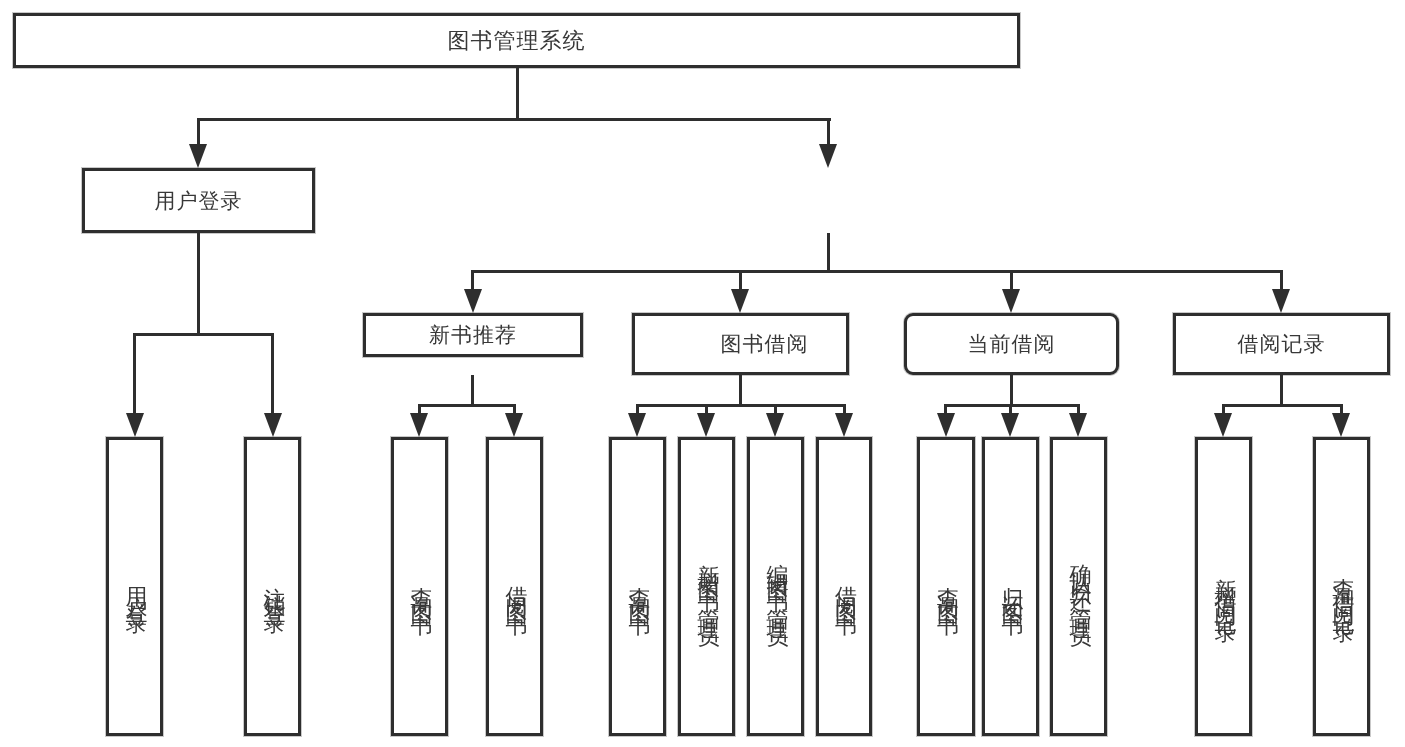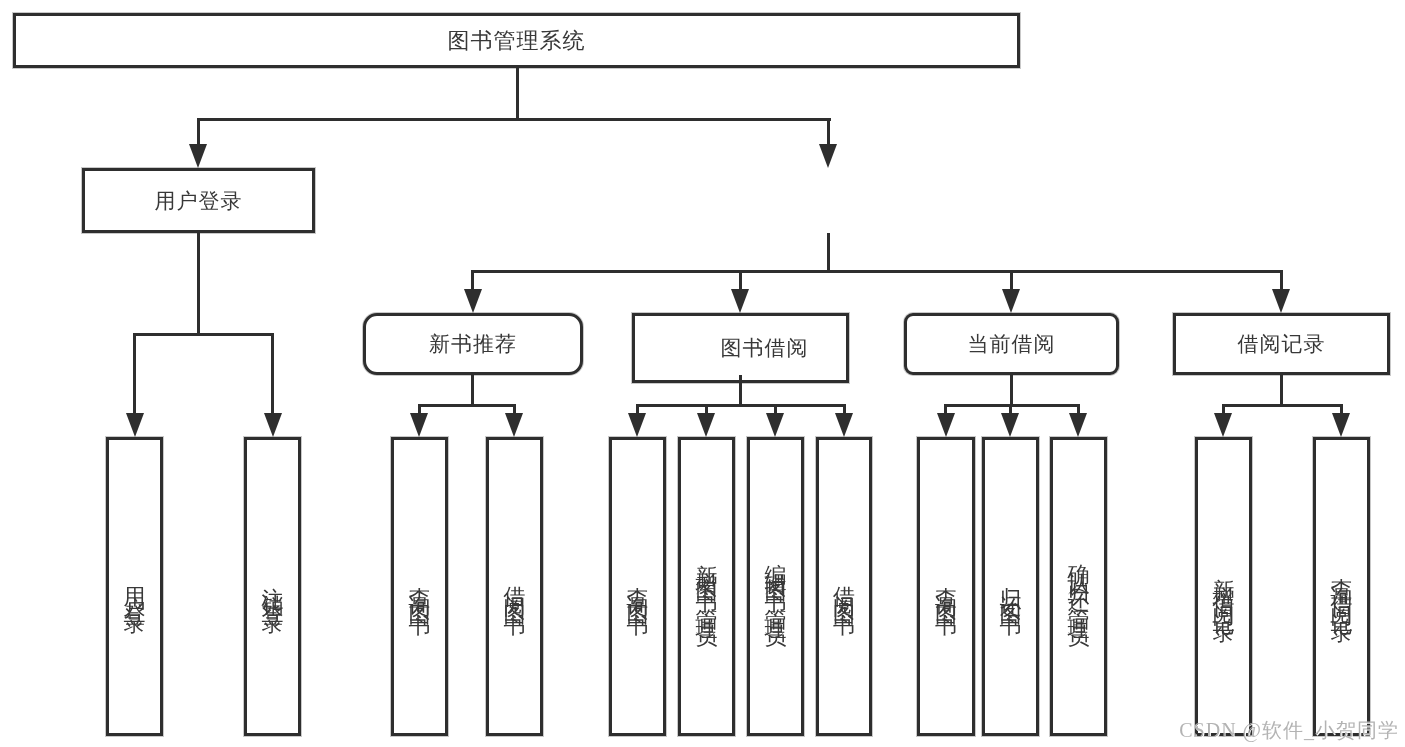--- a/index.html
+++ b/index.html
@@ -1,18 +1,18 @@
 <!DOCTYPE html>
 <html><head>
 <meta charset="utf-8">
 <style>
   html,body { margin:0; padding:0; background:#ffffff; }
   #canvas {
     position:relative; width:1405px; height:747px; background:#ffffff;
-    font-family:Liberation Serif, serif; overflow:hidden;
+    font-family:Liberation Mono, monospace; overflow:hidden;
   }
   .box {
     position:absolute; box-sizing:border-box;
     border:3px solid #2e2e2e; background:#ffffff;
     display:flex; align-items:center; justify-content:center;
     color:#383838; font-size:21px; letter-spacing:1px;
     box-shadow:0 0 0 1px #c9c9c9;
   }
   .box.root { font-size:22px; }
   .leaf { position:absolute; box-sizing:border-box;
@@ -42,23 +42,23 @@
 </head>
 <body>
 
 <div id="canvas">
 
   <div class="box root" style="left:13px; top:13px; width:1007px; height:55px;">图书管理系统</div>
 
   <div class="box" style="left:82px; top:168px; width:233px; height:65px;">用户登录</div>
 
 
-  <div class="box" style="left:363px; top:313px; width:220px; height:62px;border-radius:14px;">新书推荐</div>
+  <div class="box" style="left:363px; top:313px; width:220px; height:44px;">新书推荐</div>
 
-  <div class="box" style="left:632px; top:313px; width:217px; height:70px;padding-left:48px;">图书借阅</div>
+  <div class="box" style="left:632px; top:313px; width:217px; height:62px;padding-left:48px;">图书借阅</div>
 
   <div class="box" style="left:904px; top:313px; width:215px; height:62px;border-radius:9px;">当前借阅</div>
 
   <div class="box" style="left:1173px; top:313px; width:217px; height:62px;">借阅记录</div>
 
   <div class="leaf" style="left:106px; top:437px; width:57px; height:299px;">
     <span class="vtext">用户登录</span>
   </div>
   <div class="leaf" style="left:244px; top:437px; width:57px; height:299px;">
     <span class="vtext">注销登录</span>
@@ -153,15 +153,14 @@
   <div class="vline" style="left:1077px; top:404px; height:12px;"></div>
   <div class="arrow" style="left:1069px; top:413px;"></div>
 
   <div class="vline" style="left:1280px; top:375px; height:32px;"></div>
   <div class="hline" style="left:1222px; top:404px; width:121px;"></div>
   <div class="vline" style="left:1222px; top:404px; height:12px;"></div>
   <div class="arrow" style="left:1214px; top:413px;"></div>
   <div class="vline" style="left:1340px; top:404px; height:12px;"></div>
   <div class="arrow" style="left:1332px; top:413px;"></div>
 
-  <div class="watermark">CSDN @软件_小贺同学</div>
 
 </div>
 
 </body></html>

